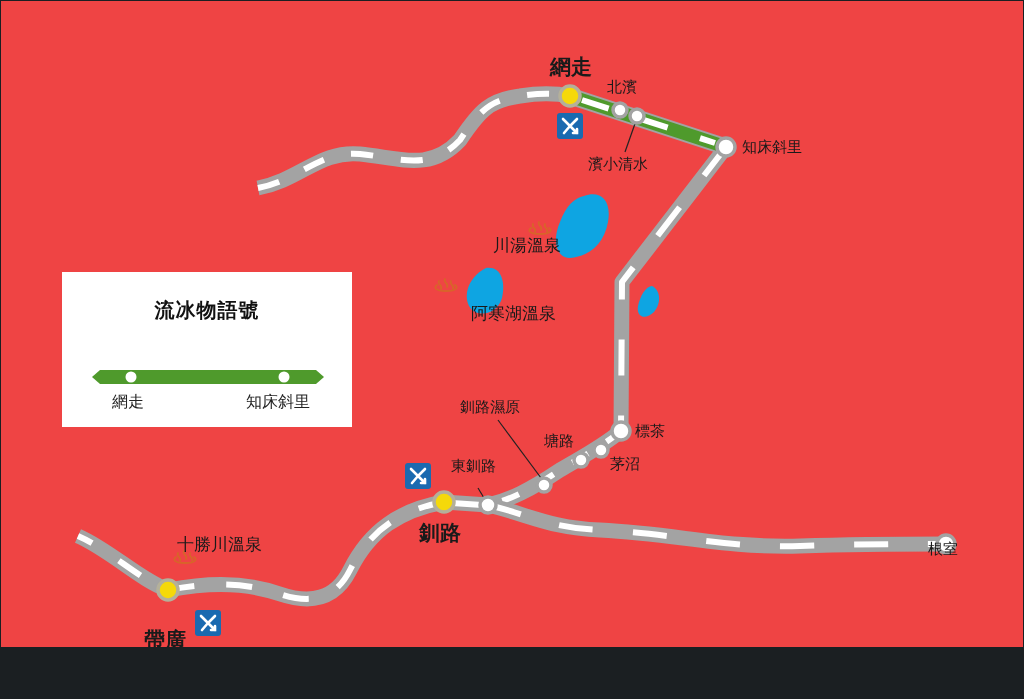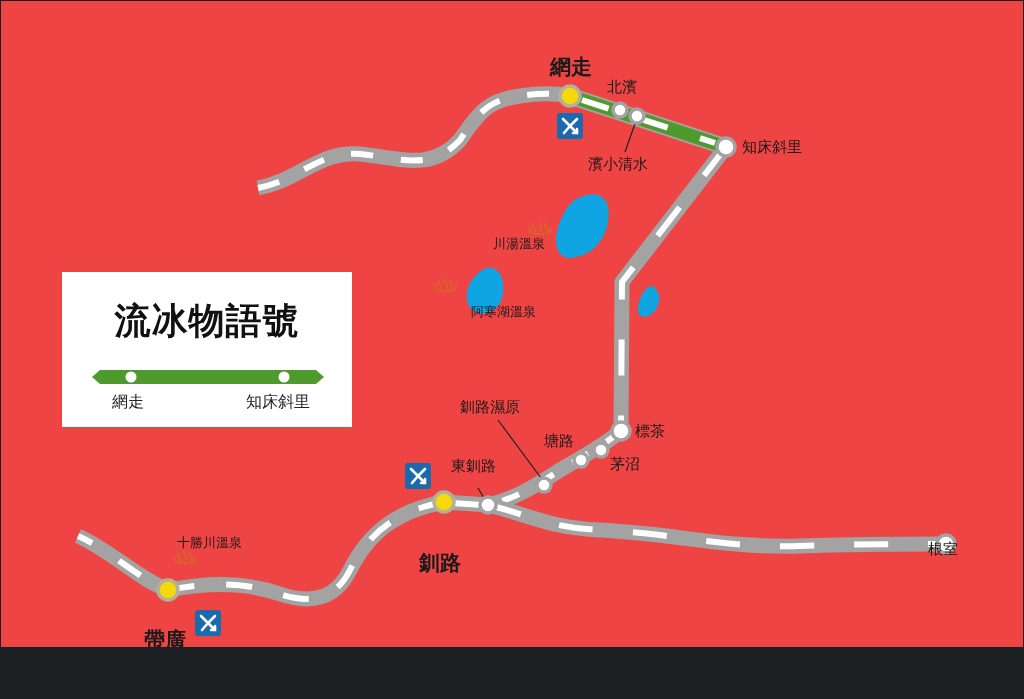--- a/index.html
+++ b/index.html
@@ -2,23 +2,23 @@
 <html><head>
 <meta charset="utf-8">
 <style>
   html, body { margin: 0; padding: 0; }
   body { width: 1024px; height: 699px; overflow: hidden; background: #1b1f22; }
   #map-root { position: absolute; left: 1px; top: 1px; width: 1022px; height: 646px; background: #ef4444; overflow: hidden; }
   svg { position: absolute; left: 0; top: 0; }
   .lbl { position: absolute; font-family: "DejaVu Sans", sans-serif; color: #1a1a1a; white-space: nowrap; line-height: 1; }
   .lbl-major { font-size: 21px; font-weight: bold; }
   .lbl-minor { font-size: 15px; }
-  .lbl-onsen { font-size: 13px; }
+  .lbl-onsen { font-size: 17px; }
   .legend { position: absolute; left: 61px; top: 271px; width: 290px; height: 155px; background: #ffffff; }
-  .legend-title { position: absolute; left: 0; width: 290px; top: 25px; text-align: center; font-family: "DejaVu Sans", sans-serif; font-weight: bold; font-size: 36px; color: #111; letter-spacing: 1px; }
+  .legend-title { position: absolute; left: 0; width: 290px; top: 25px; text-align: center; font-family: "DejaVu Sans", sans-serif; font-weight: bold; font-size: 20px; color: #111; letter-spacing: 1px; }
   .legend-sub { position: absolute; left: 0; width: 290px; top: 66px; text-align: center; font-family: "DejaVu Sans", sans-serif; font-size: 15px; color: #222; }
   .legend-bar { position: absolute; left: 30px; top: 98px; width: 232px; height: 14px; }
   .legend-l { position: absolute; top: 120px; font-family: "DejaVu Sans", sans-serif; font-size: 16px; color: #222; }
   .airport { position: absolute; width: 26px; height: 26px; background: #1a6ab0; border-radius: 3px; }
   .airport svg { position: static; }
 </style>
 </head>
 <body>
 
 <div id="map-root">
@@ -108,21 +108,21 @@
 
   <span class="lbl lbl-major" style="left:549px; top:56px;">網走</span>
   <span class="lbl lbl-minor" style="left:606px; top:79px;">北濱</span>
   <span class="lbl lbl-minor" style="left:587px; top:156px;">濱小清水</span>
   <span class="lbl lbl-minor" style="left:741px; top:139px;">知床斜里</span>
   <span class="lbl lbl-minor" style="left:634px; top:423px;">標茶</span>
   <span class="lbl lbl-minor" style="left:609px; top:456px;">茅沼</span>
   <span class="lbl lbl-minor" style="left:543px; top:433px;">塘路</span>
   <span class="lbl lbl-minor" style="left:459px; top:399px;">釧路濕原</span>
   <span class="lbl lbl-minor" style="left:450px; top:458px;">東釧路</span>
-  <span class="lbl lbl-major" style="left:418px; top:522px;margin-top:30px;">釧路</span>
+  <span class="lbl lbl-major" style="left:418px; top:522px;">釧路</span>
   <span class="lbl lbl-minor" style="left:927px; top:513px;margin-top:28px;">根室</span>
   <span class="lbl lbl-major" style="left:143px; top:611px;margin-top:18px;">帶廣</span>
 
   <span class="lbl lbl-onsen" style="left:492px; top:236px;">川湯溫泉</span>
   <span class="lbl lbl-onsen" style="left:434px; top:304px;padding-left:36px;">阿寒湖溫泉</span>
   <span class="lbl lbl-onsen" style="left:176px; top:535px;">十勝川溫泉</span>
 
   <div class="legend">
     <div class="legend-title">流冰物語號</div>
     <svg class="legend-bar" width="232" height="14" viewBox="0 0 232 14" style="position:absolute;">

